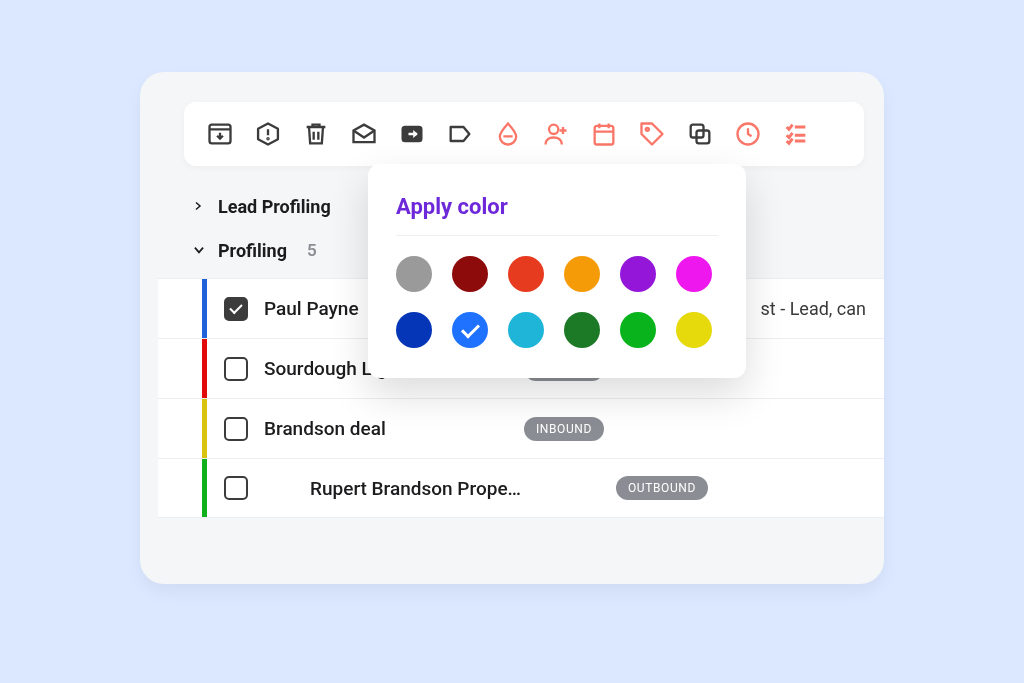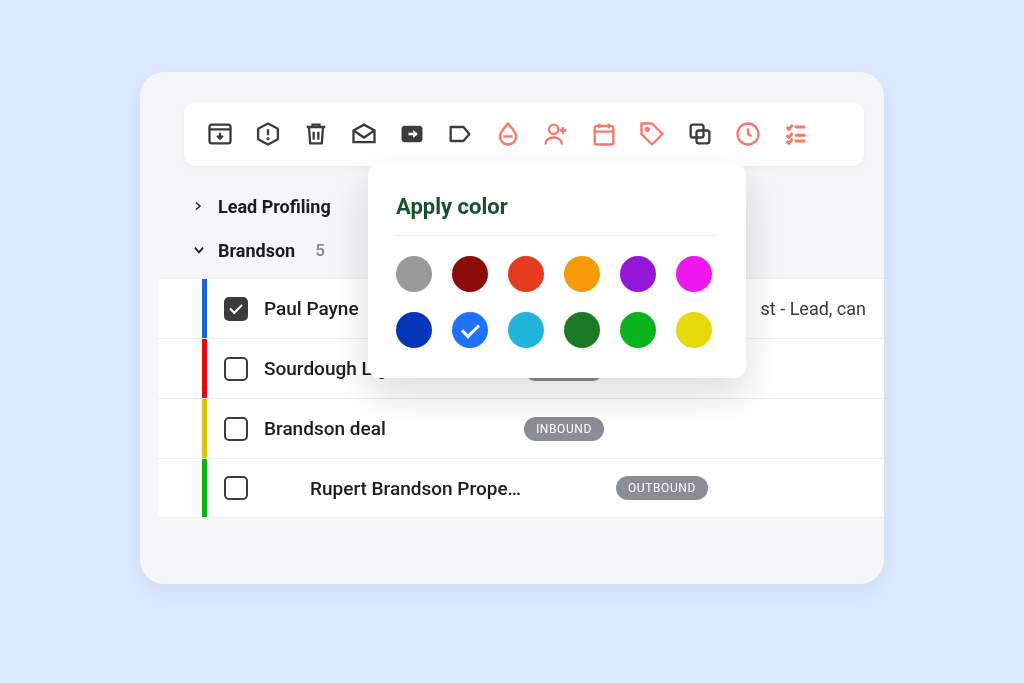--- a/index.html
+++ b/index.html
@@ -127,21 +127,21 @@
     background: #ffffff;
     border-radius: 12px;
     box-shadow: 0 16px 40px rgba(0,0,0,0.14);
     padding: 30px 28px 30px 28px;
     z-index: 30;
   }
   .popover h3 {
     margin: 0 0 16px 0;
     font-size: 22px;
     font-weight: 700;
-    color: #14532d;
+    color: #6d28d9;
   }
   .popover .divider { height:1px; background:#eceef1; margin-bottom: 20px; }
   .swatch-grid {
     display: grid;
     grid-template-columns: repeat(6, 36px);
     gap: 20px;
   }
   .swatch {
     width: 36px; height: 36px; border-radius: 50%;
     display:flex; align-items:center; justify-content:center;
@@ -260,21 +260,21 @@
     </span>
     <span class="section-title">Lead Profiling</span>
   </div>
 
   <div class="section-row">
     <span class="chev">
       <svg width="14" height="14" viewBox="0 0 24 24" fill="none" stroke="#1c1c1e" stroke-width="3">
           <path d="M5 8l7 8 7-8"></path>
         </svg>
     </span>
-    <span class="section-title">Brandson</span>
+    <span class="section-title">Profiling</span>
     <span class="section-count">5</span>
   </div>
 
   <div class="list" id="rows">
       <div class="row">
         <div class="colorbar" style="background: rgb(32, 96, 216);"></div>
         <div class="cbwrap">
           <div class="checkbox checked"></div>
         </div>
         <div class="name">Paul Payne</div>

